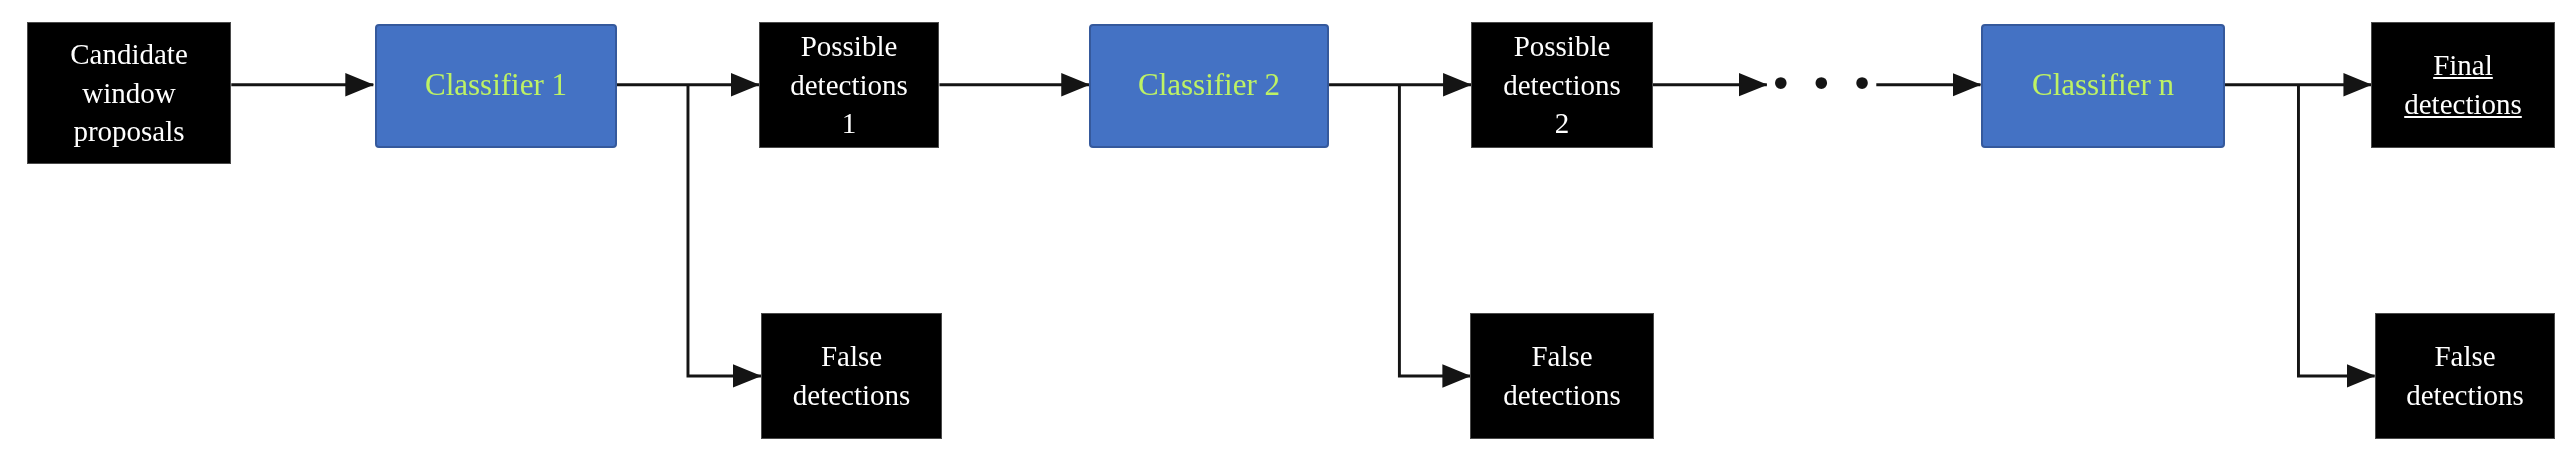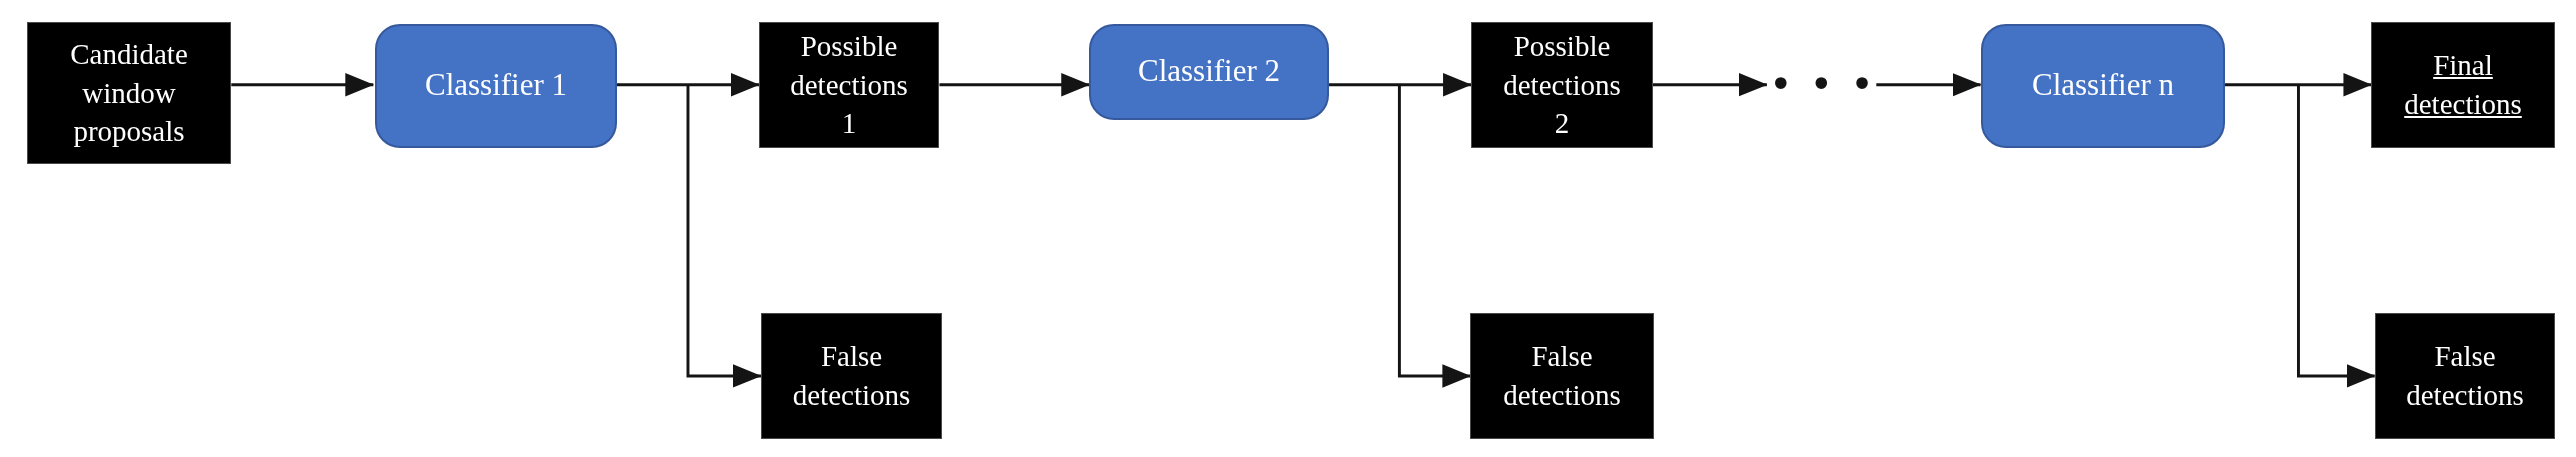--- a/index.html
+++ b/index.html
@@ -42,44 +42,44 @@
   }
   .data-node {
     background: #000000;
     color: #ffffff;
     border: 1.3px solid #4a4a4a;
     font-size: 29px;
     line-height: 1.34;
   }
   .classifier-node {
     background: #4472C4;
-    color: #ffffff;
+    color: #bef264;
     border: 2px solid #35599C;
-    border-radius: 25px;
+    border-radius: 4px;
     font-size: 31px;
     line-height: 1.3;
   }
   .ellipsis {
     position: absolute;
     z-index: 2;
     color: #141414;
     font-family: "DejaVu Sans", sans-serif;
     font-size: 40px;
     letter-spacing: 17px;
     line-height: 40px;
     height: 40px;
     left: 1769px;
     top: 64px;
     white-space: nowrap;
   }
   
   .n-candidate   { left:   27px; top:  22px; width: 204px; height: 142px; }
   .n-classifier1 { left:  375px; top:  23.5px; width: 242px; height: 124px; }
   .n-possible1   { left: 759px; top:  22px; width: 180px; height: 126px; }
-  .n-classifier2 { left: 1089px; top:  23.5px; width: 240px; height: 96px; }
+  .n-classifier2 { left: 1089px; top:  23.5px; width: 240px; height: 124px; }
   .n-possible2   { left: 1471px; top:  22px; width: 182px; height: 126px; }
   .n-classifiern { left: 1981px; top:  23.5px; width: 244px; height: 124px; align-items: center; }
   .n-final       { left: 2371px; top:  22px; width: 184px; height: 126px; text-decoration: underline; }
   .n-false1      { left: 761px; top: 313px; width: 181px; height: 126px; }
   .n-false2      { left: 1470px; top: 313px; width: 184px; height: 126px; }
   .n-false3      { left: 2375px; top: 313px; width: 180px; height: 126px; }
 </style>
 </head>
 <body>
 

